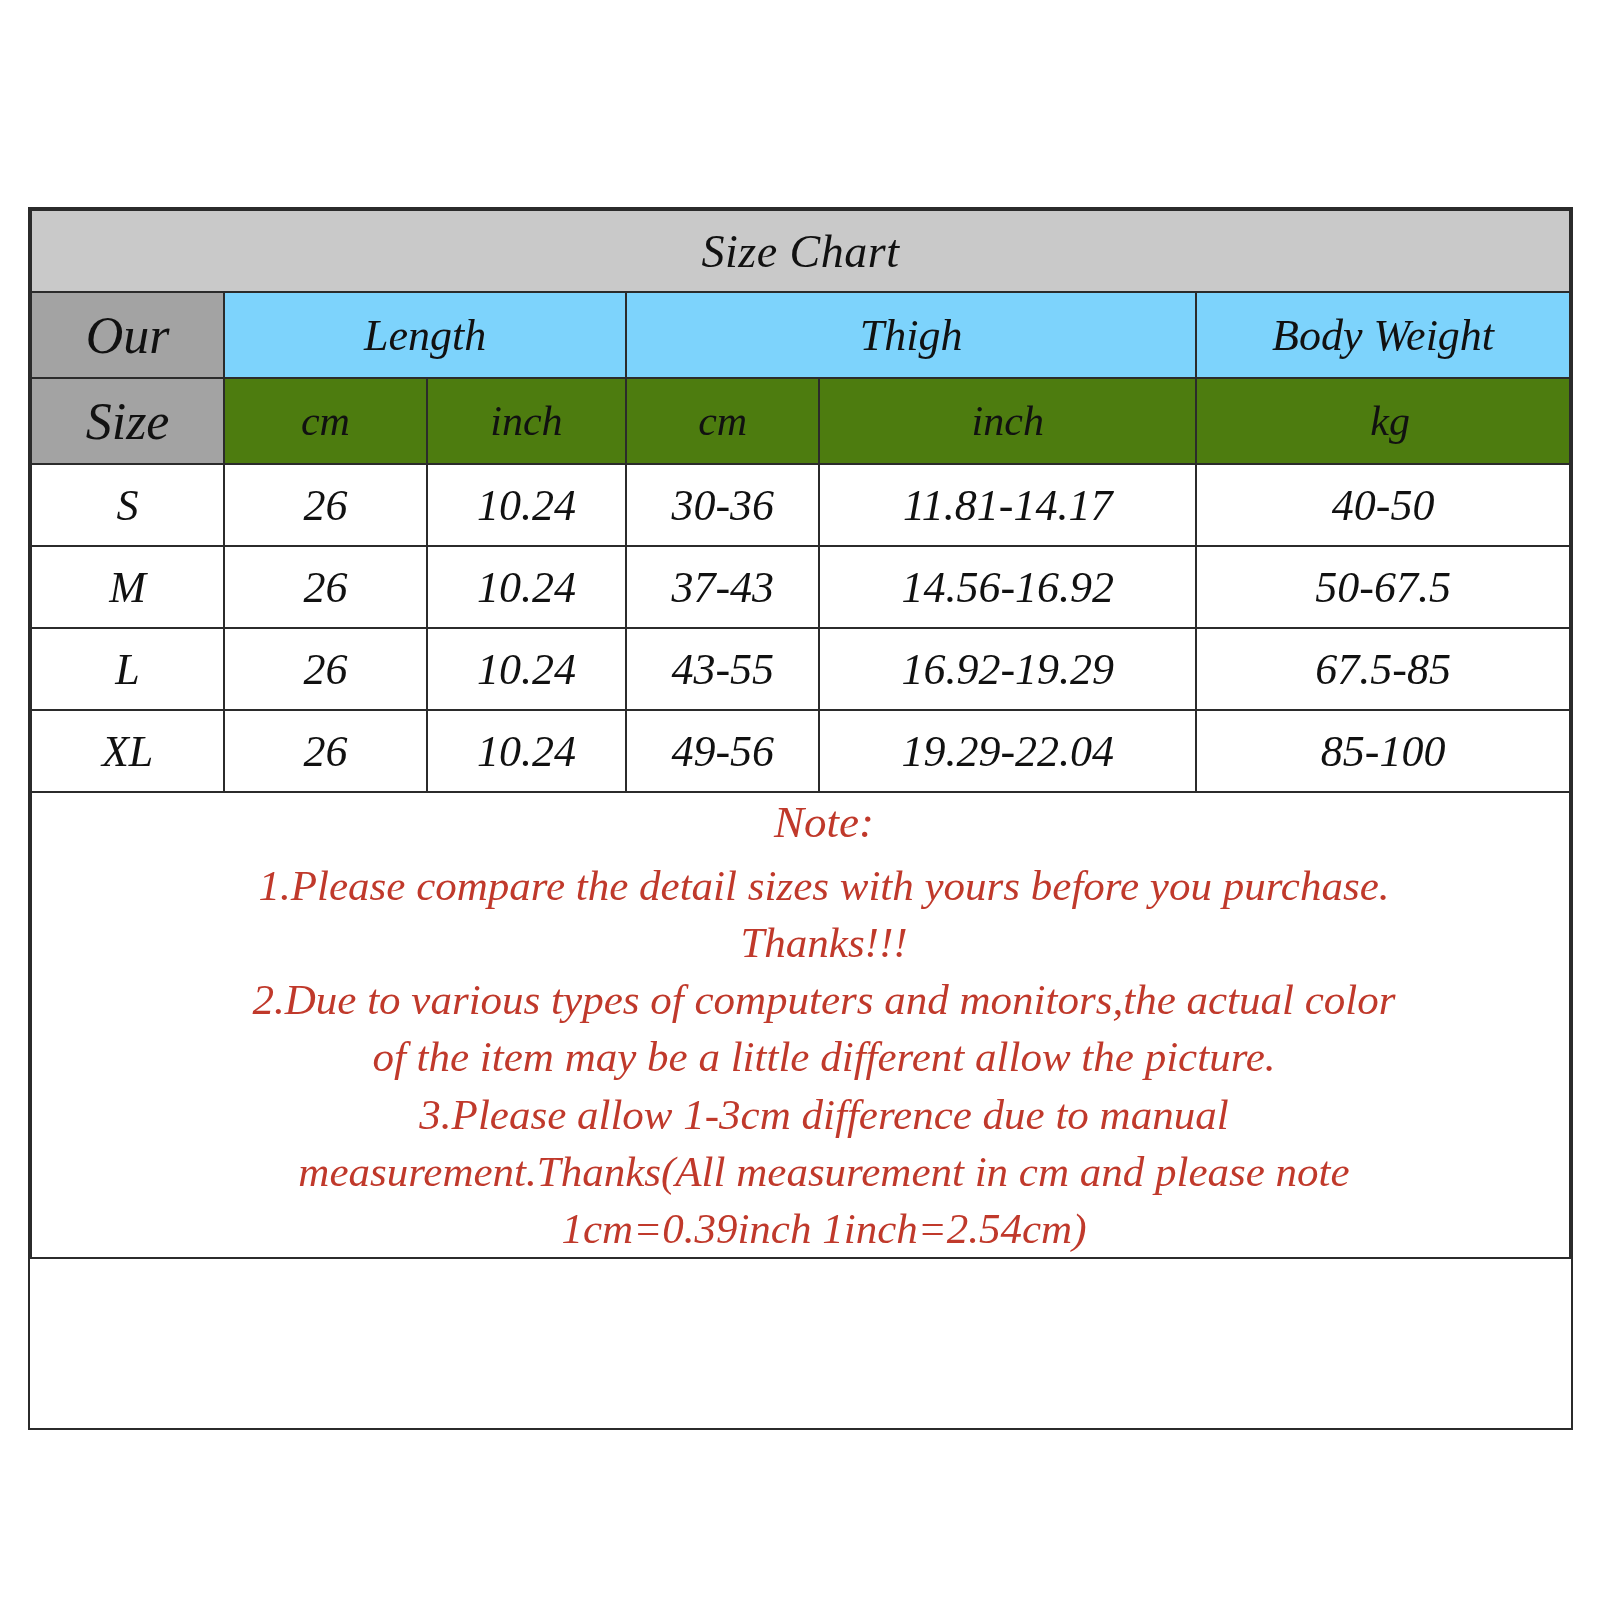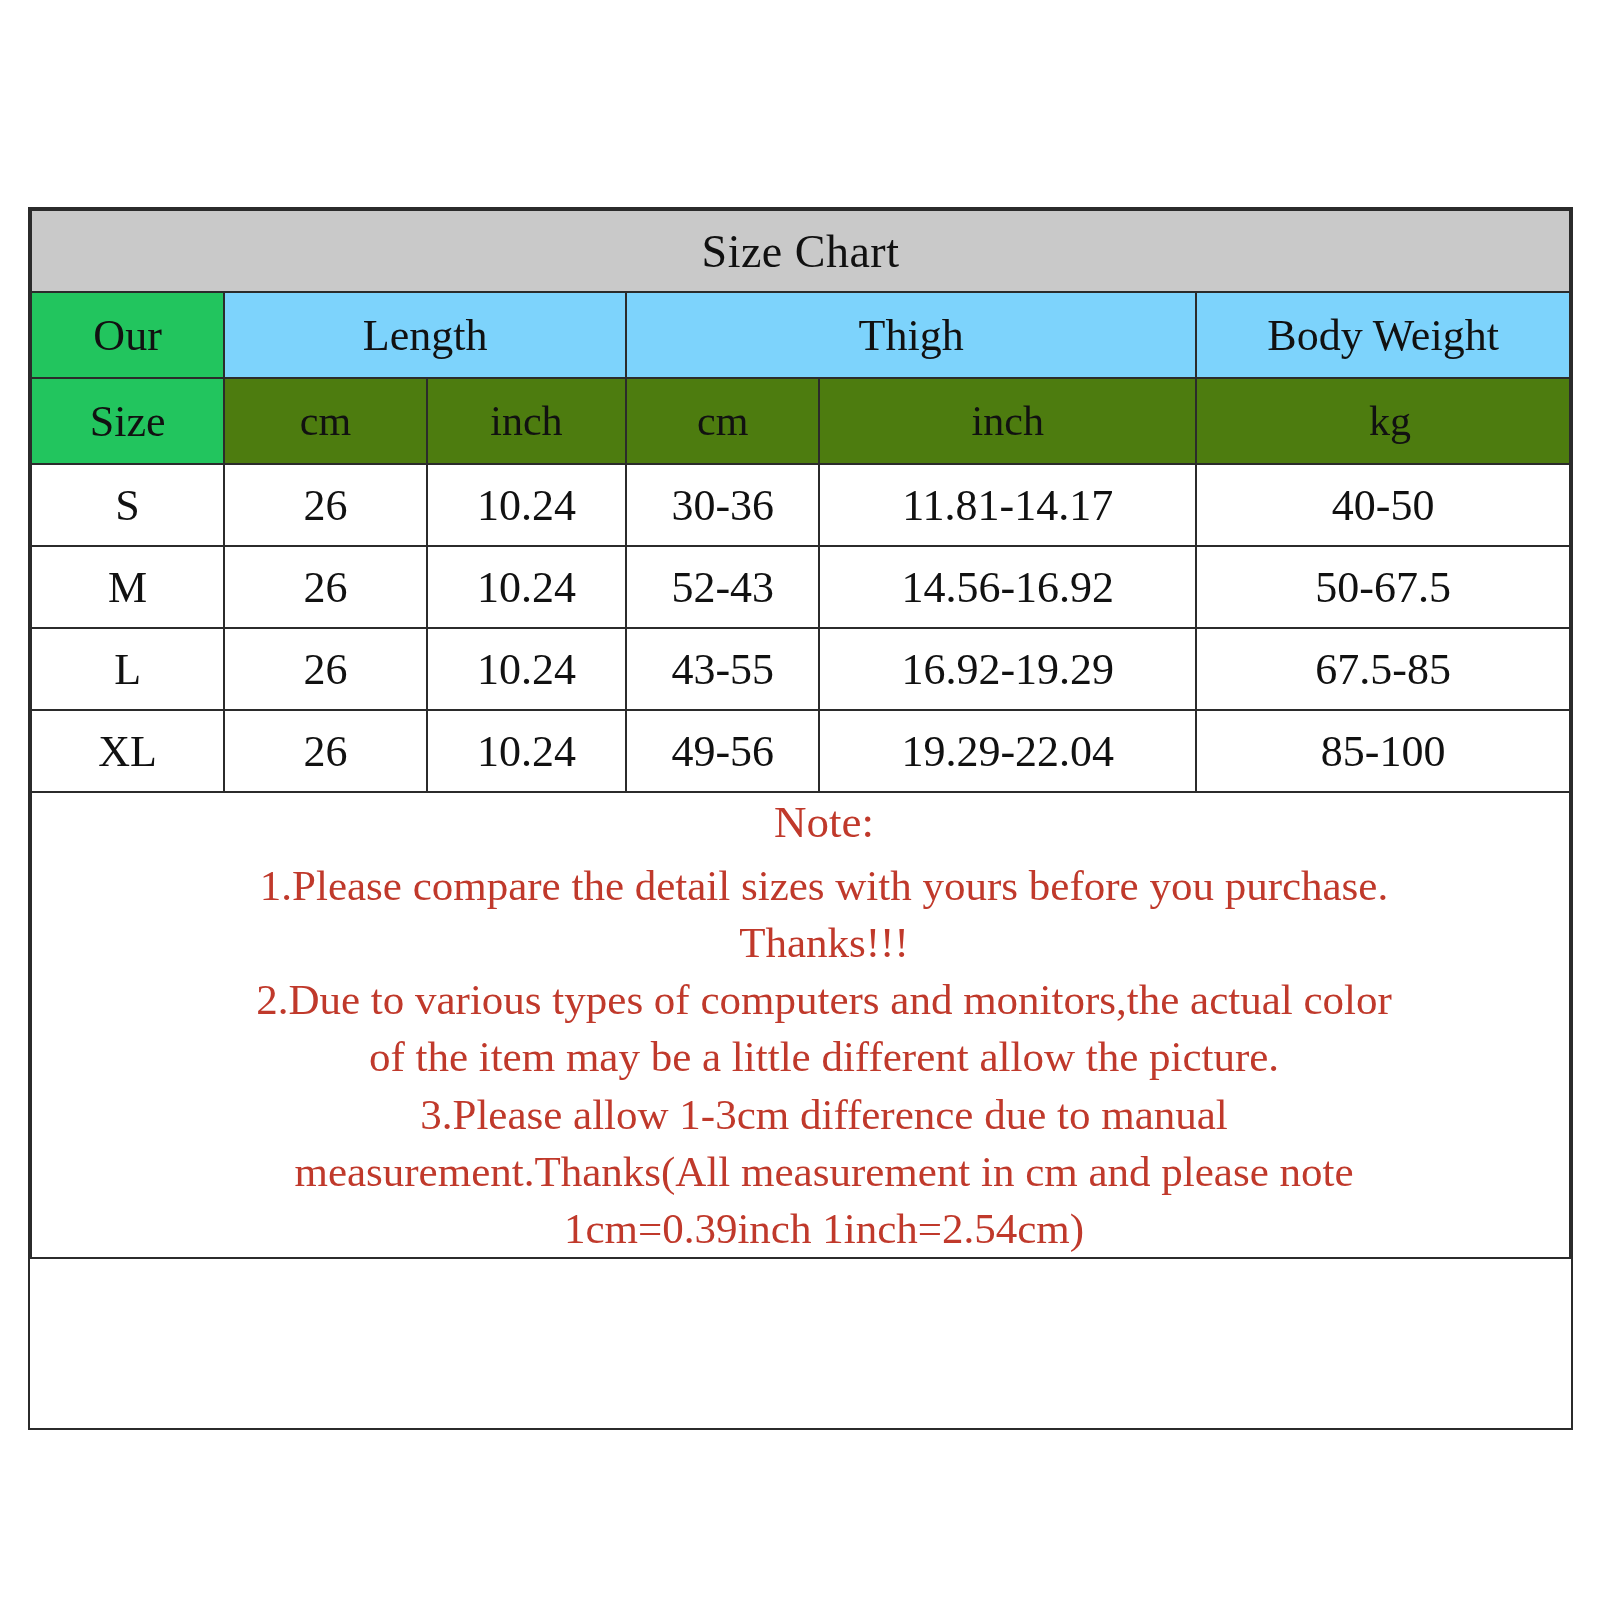--- a/index.html
+++ b/index.html
@@ -24,20 +24,21 @@
   }
   .chart-wrap {
     position: absolute;
     left: 28px;
     top: 207px;
     width: 1545px;
     height: 1223px;
     border: 2px solid #2b2b2b;
     box-sizing: border-box;
     background: #ffffff;
+    font-style: italic;
   }
   table.size-table {
     width: 100%;
     border-collapse: collapse;
     table-layout: fixed;
   }
   table.size-table td,
   table.size-table th {
     border: 2px solid #2b2b2b;
     text-align: center;
@@ -66,23 +67,23 @@
     text-align: left;
     padding-left: 14px;
     font-weight: normal;
   }
   .hdr-sub.center {
     text-align: center;
     padding-left: 14px;
     margin-top: 28px;
   }
   .hdr-oursize {
-    background: #22c55e;
+    background: #a3a3a3;
     font-weight: bold;
-    font-size: 44px;
+    font-size: 52px;
   }
   .data-cell {
     font-size: 44px;
     height: 80px;
     background: #ffffff;
   }
   .note-cell {
     background: #ffffff;
     border-left: none;
     border-right: none;
@@ -149,21 +150,21 @@
           <td class="data-cell">26</td>
           <td class="data-cell">10.24</td>
           <td class="data-cell">30-36</td>
           <td class="data-cell">11.81-14.17</td>
           <td class="data-cell">40-50</td>
         </tr>
         <tr>
           <td class="data-cell">M</td>
           <td class="data-cell">26</td>
           <td class="data-cell">10.24</td>
-          <td class="data-cell">52-43</td>
+          <td class="data-cell">37-43</td>
           <td class="data-cell">14.56-16.92</td>
           <td class="data-cell">50-67.5</td>
         </tr>
         <tr>
           <td class="data-cell">L</td>
           <td class="data-cell">26</td>
           <td class="data-cell">10.24</td>
           <td class="data-cell">43-55</td>
           <td class="data-cell">16.92-19.29</td>
           <td class="data-cell">67.5-85</td>

